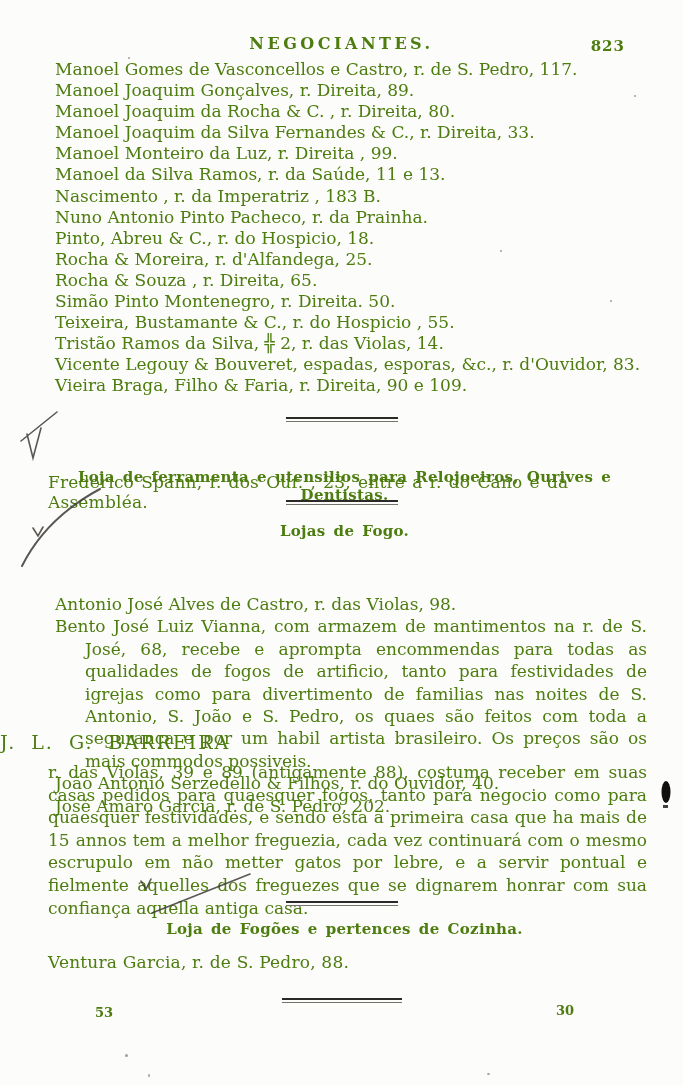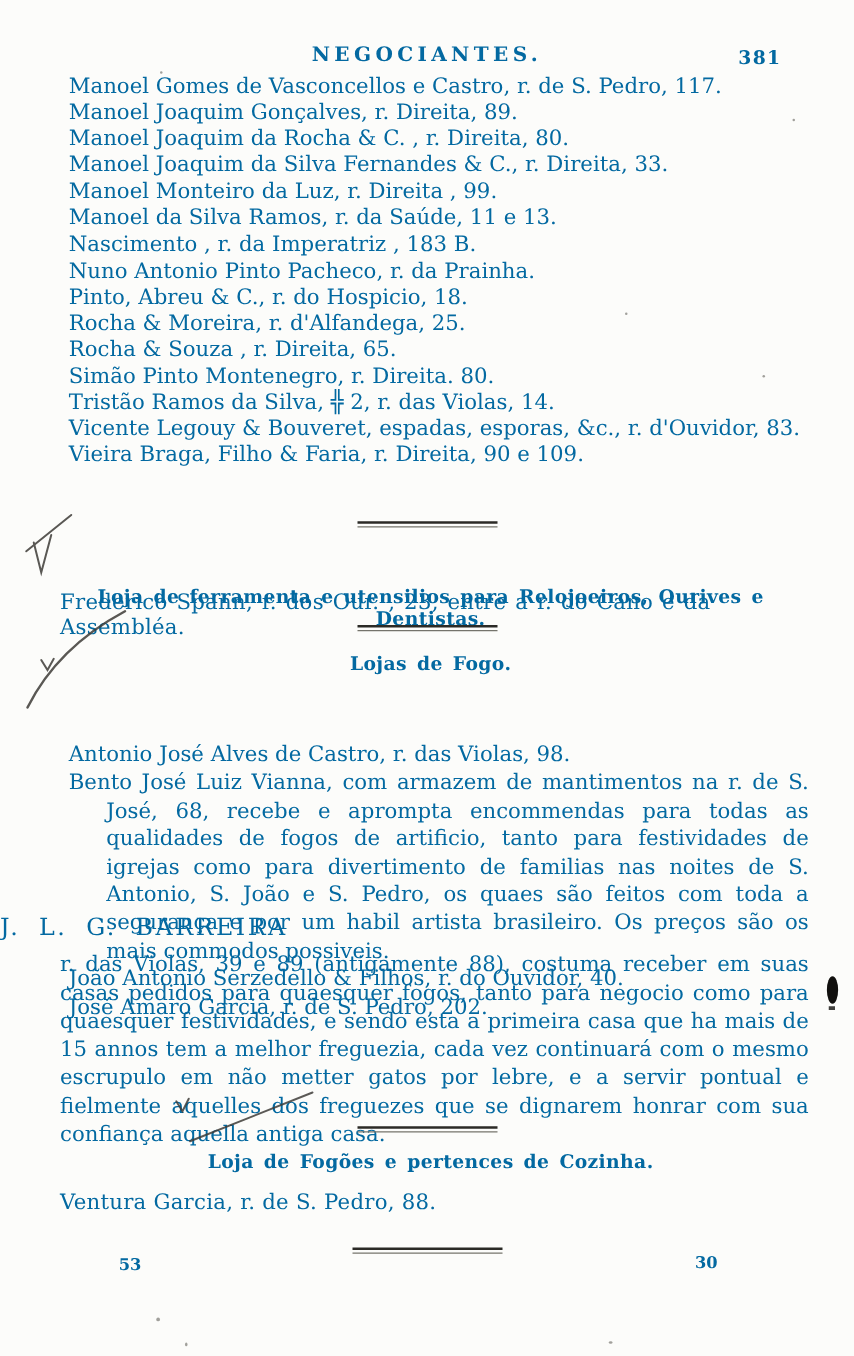--- a/index.html
+++ b/index.html
@@ -1,21 +1,21 @@
 <!DOCTYPE html>
 <html><head>
 <meta charset="utf-8">
 <style>
   html,body{margin:0;padding:0;background:#fbfbf8;}
   .page{
     position:relative;
     width:683px;height:1085px;
     background:#fcfcfa;
     font-family:"DejaVu Serif","Liberation Serif",serif;
-    color:#0369a1;
+    color:#4d7c0f;
     overflow:hidden;
   }
   .page-header{position:absolute;top:34px;left:0;right:0;height:22px;}
   .header-title{
     text-align:center;font-weight:bold;font-size:16px;
     letter-spacing:3.5px;word-spacing:2px;
   }
   .page-number{
     position:absolute;top:3px;right:58px;
     font-weight:bold;font-size:15px;letter-spacing:1px;
@@ -68,36 +68,37 @@
   .marks{position:absolute;top:0;left:0;width:683px;height:1085px;pointer-events:none;}
   .speck{position:absolute;background:#55534c;border-radius:50%;opacity:.55;}
 </style>
 </head>
 <body>
 
 <div class="page">
 
   <div class="page-header">
     <div class="header-title">NEGOCIANTES.</div>
-    <div class="page-number">381</div>
+    <div class="page-number">823</div>
   </div>
 
   <div class="directory">
     <div class="entry">Manoel Gomes de Vasconcellos e Castro, r. de S. Pedro, 117.</div>
     <div class="entry">Manoel Joaquim Gonçalves, r. Direita, 89.</div>
     <div class="entry">Manoel Joaquim da Rocha &amp; C. , r. Direita, 80.</div>
     <div class="entry">Manoel Joaquim da Silva Fernandes &amp; C., r. Direita, 33.</div>
     <div class="entry">Manoel Monteiro da Luz, r. Direita , 99.</div>
     <div class="entry">Manoel da Silva Ramos, r. da Saúde, 11 e 13.</div>
     <div class="entry">Nascimento , r. da Imperatriz , 183 B.</div>
     <div class="entry">Nuno Antonio Pinto Pacheco, r. da Prainha.</div>
     <div class="entry">Pinto, Abreu &amp; C., r. do Hospicio, 18.</div>
     <div class="entry">Rocha &amp; Moreira, r. d'Alfandega, 25.</div>
     <div class="entry">Rocha &amp; Souza , r. Direita, 65.</div>
-    <div class="entry">Simão Pinto Montenegro, r. Direita. 80.</div>
+    <div class="entry">Simão Pinto Montenegro, r. Direita. 50.</div>
+    <div class="entry">Teixeira, Bustamante &amp; C., r. do Hospicio , 55.</div>
     <div class="entry">Tristão Ramos da Silva, ╬ 2, r. das Violas, 14.</div>
     <div class="entry">Vicente Legouy &amp; Bouveret, espadas, esporas, &amp;c., r. d'Ouvidor, 83.</div>
     <div class="entry">Vieira Braga, Filho &amp; Faria, r. Direita, 90 e 109.</div>
   </div>
 
   <div class="rule rule-1"></div>
 
   <div class="section-heading heading-ferramenta">Loja de ferramenta e utensilios para Relojoeiros, Ourives e Dentistas.</div>
   <div class="single-entry entry-frederico">Frederico Spann, r. dos Our. , 23, entre a r. do Cano e da Assembléa.</div>
 

